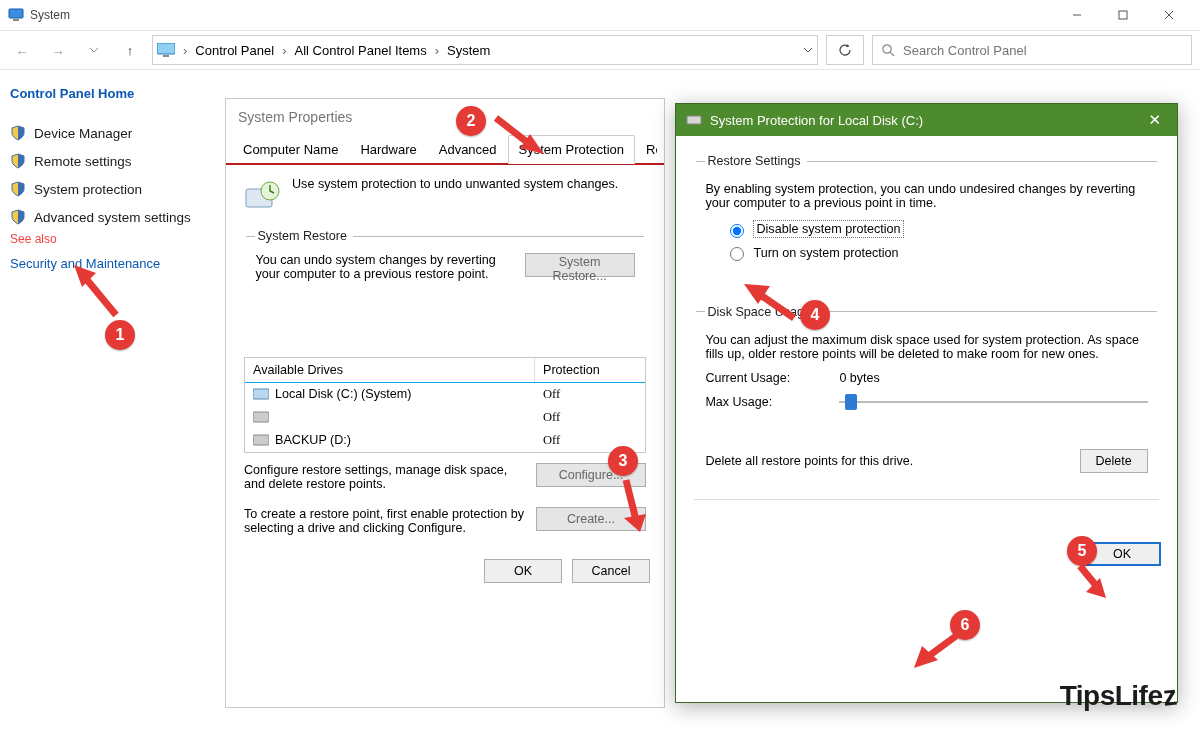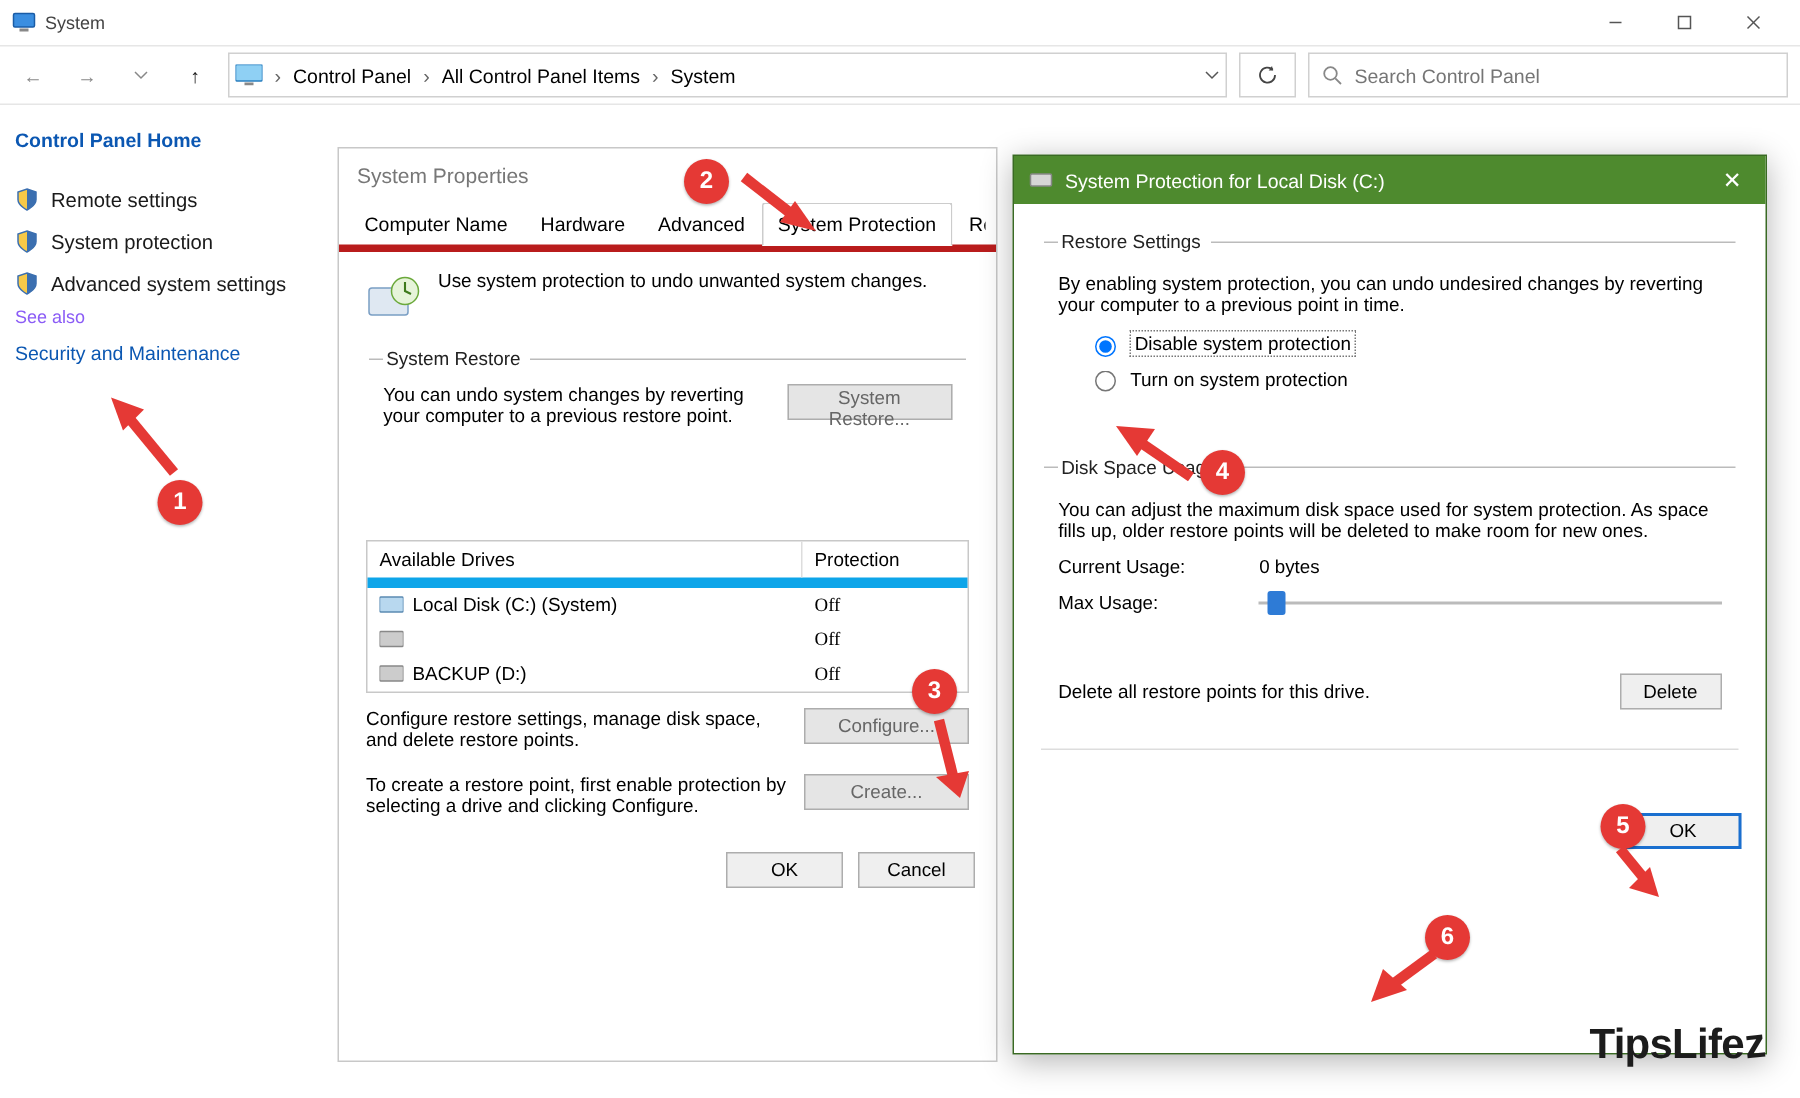--- a/index.html
+++ b/index.html
@@ -27,42 +27,42 @@
   .search-box .search-icon { width: 14px; height: 14px; }
   .search-box input { border: none; outline: none; font-size: 13px; color: #555; flex: 1; background: transparent; }
 
   
   .body-wrap { display: flex; height: calc(732px - 70px); }
 
   .sidebar { width: 220px; padding: 16px 10px; }
   .sidebar .home-link { color: #0b57b2; font-size: 13px; font-weight: 600; margin-bottom: 18px; display: block; }
   .sidebar .side-item { display: flex; align-items: center; gap: 8px; padding: 6px 0; font-size: 13.5px; color: #1a1a1a; }
   .shield-icon { width: 16px; height: 16px; }
-  .sidebar .see-also-head { color: #8b5cf6; font-size: 12px; margin-top: 300px; }
+  .sidebar .see-also-head { color: #ef4444; font-size: 12px; margin-top: 300px; }
   .sidebar .see-also-link { color: #0b57b2; font-size: 13px; margin-top: 10px; display: block; }
 
   
   .sys-props { position: absolute; left: 225px; top: 98px; width: 440px; height: 610px; background: #fff; border: 1px solid #c8c8c8; }
   .sys-props .dlg-title { padding: 10px 12px; color: #777; font-size: 14px; }
-  .tab-row { display: flex; border-bottom: 5px solid #b91c1c; padding: 0 6px; justify-content: flex-end; }
+  .tab-row { display: flex; border-bottom: 2px solid #b91c1c; padding: 0 6px; justify-content: flex-end; }
   .tab { padding: 6px 10px; font-size: 13px; border: 1px solid transparent; margin-bottom: -1px; white-space: nowrap; }
   .tab.active { border: 1px solid #ccc; border-bottom: 1px solid #fff; background: #fff; border-radius: 2px 2px 0 0; }
   .dlg-body { padding: 12px 18px 14px 18px; font-size: 12.6px; }
   .intro-row { display: flex; gap: 10px; align-items: flex-start; }
   .restore-icon { width: 38px; height: 38px; flex-shrink: 0; }
 
   fieldset.section { border: none; border-top: 1px solid #bbb; margin-top: 14px; padding-top: 10px; }
   fieldset.section legend { padding-right: 6px; font-size: 12.6px; color: #222; }
 
   .row2 { display: flex; align-items: flex-start; justify-content: center; gap: 10px; }
   .row2 p { margin: 0; flex: 1; }
   .row2 button { width: 110px; height: 24px; font-size: 12.5px; background: #e5e5e5; border: 1px solid #adadad; color: #666; }
 
   .drives-box { border: 1px solid #c8c8c8; margin-top: 8px; }
-  .drives-box .hdr { display: flex; border-bottom: 7px solid #0ea5e9; }
+  .drives-box .hdr { display: flex; border-bottom: 1px solid #0ea5e9; }
   .drives-box .hdr div:first-child { flex: 1; padding: 5px 8px; border-right: 1px solid #ddd; }
   .drives-box .hdr div:last-child { width: 110px; padding: 5px 8px; }
   .drives-box .drv-row { display: flex; }
   .drives-box .drv-row div:first-child { flex: 1; padding: 4px 8px; display: flex; align-items: center; gap: 6px; }
   .drives-box .drv-row div:last-child { width: 110px; padding: 4px 8px; font-family: Liberation Serif, serif; }
   .disk-icon { width: 16px; height: 12px; }
 
   .dlg-btn-row { display: flex; justify-content: flex-end; gap: 10px; padding: 10px 14px; }
   .dlg-btn-row button { width: 78px; height: 24px; background: #efefef; border: 1px solid #adadad; font-size: 12.5px; }
 
@@ -169,20 +169,27 @@
 </div>
 
 <div class="body-wrap">
   <div class="sidebar">
     <span class="home-link">Control Panel Home</span>
     <div class="side-item">
       <svg class="shield-icon" viewBox="0 0 16 16">
           <path d="M8 1 L14 3 V8 C14 12 8 15 8 15 C8 15 2 12 2 8 V3 Z" fill="#f7c948" stroke="#3b6fb0"></path>
           <path d="M8 1 L14 3 V8 C14 12 8 15 8 15 Z" fill="#3b6fb0"></path>
         </svg>
+      <span>Device Manager</span>
+    </div>
+    <div class="side-item">
+      <svg class="shield-icon" viewBox="0 0 16 16">
+          <path d="M8 1 L14 3 V8 C14 12 8 15 8 15 C8 15 2 12 2 8 V3 Z" fill="#f7c948" stroke="#3b6fb0"></path>
+          <path d="M8 1 L14 3 V8 C14 12 8 15 8 15 Z" fill="#3b6fb0"></path>
+        </svg>
       <span>Remote settings</span>
     </div>
     <div class="side-item">
       <svg class="shield-icon" viewBox="0 0 16 16">
           <path d="M8 1 L14 3 V8 C14 12 8 15 8 15 C8 15 2 12 2 8 V3 Z" fill="#f7c948" stroke="#3b6fb0"></path>
           <path d="M8 1 L14 3 V8 C14 12 8 15 8 15 Z" fill="#3b6fb0"></path>
         </svg>
       <span>System protection</span>
     </div>
     <div class="side-item">

